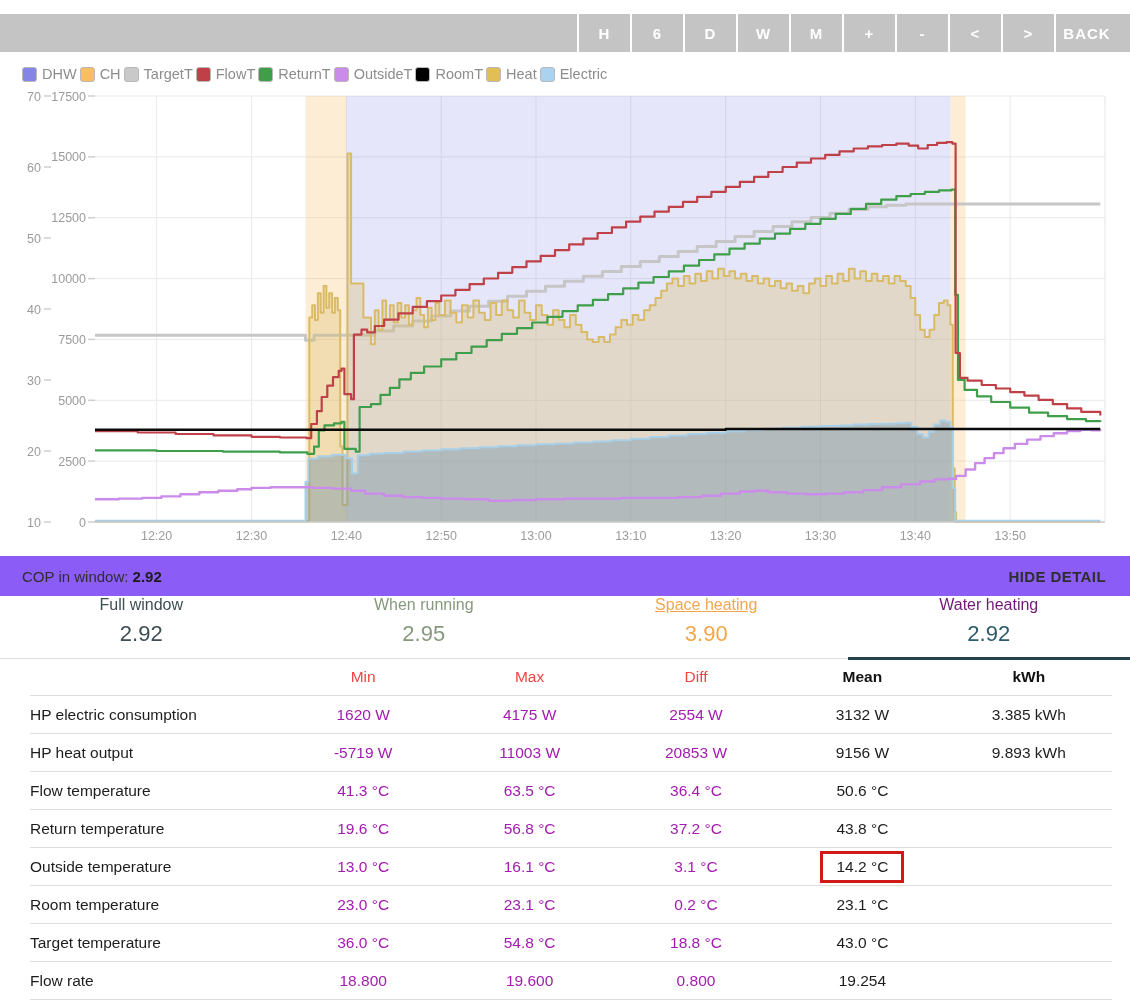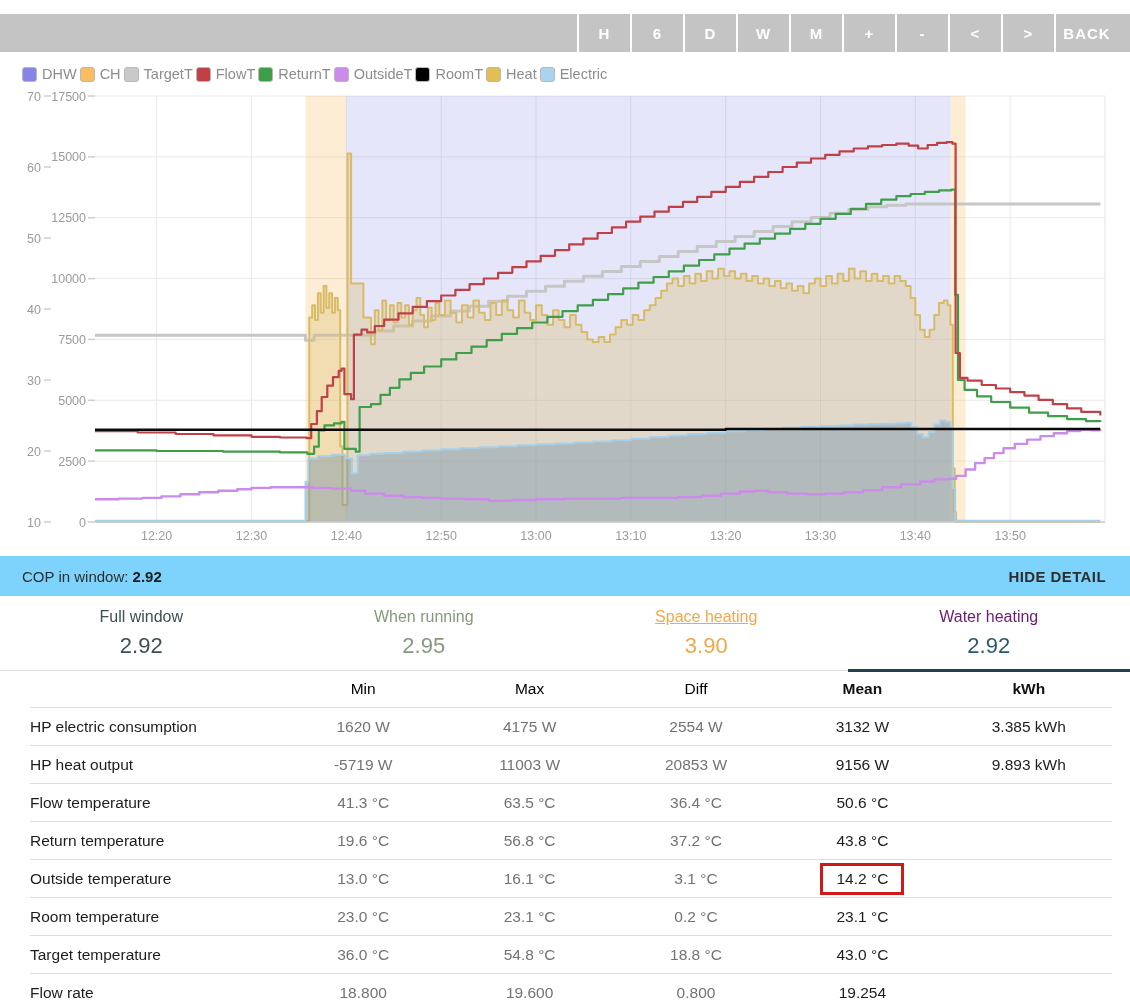--- a/index.html
+++ b/index.html
@@ -15,39 +15,39 @@
     font-family:"Liberation Sans","DejaVu Sans",sans-serif;display:flex;align-items:center;justify-content:center;}
   .tb-btn.wide{width:64px;}
   
   .legend{display:flex;align-items:center;padding:12px 0 4px 22px;height:20px;}
   .legend-item{display:flex;align-items:center;margin-right:3px;}
   .swatch{width:15px;height:15px;border-radius:3px;border:1px solid #b8b8b8;margin-right:5px;box-sizing:border-box;}
   .legend-label{font-size:14.5px;color:#8d8d8d;}
   
   #chart{line-height:0;}
   
-  .cop-bar{height:40px;background:#7dd3fc;display:flex;align-items:center;justify-content:space-between;
+  .cop-bar{height:40px;background:#8b5cf6;display:flex;align-items:center;justify-content:space-between;
     padding:0 18px 0 22px;margin-top:8px;font-size:15px;color:#2e2e2e;}
   .cop-left b{font-weight:bold;color:#1d1d1d;}
   .cop-action{font-weight:bold;letter-spacing:0.4px;color:#2e2e2e;cursor:pointer;background:none;border:none;font-size:15px;font-family:inherit;}
   
-  .stats{display:flex;padding-top:12px;border-bottom:1px solid #dedede;}
+  .stats{display:flex;border-bottom:1px solid #dedede;}
   .stat{flex:1;text-align:center;padding-bottom:10px;}
   .stat-label{font-size:16px;}
   .stat-value{font-size:22px;margin-top:7px;}
   .stat.selected{border-bottom:3px solid #24414c;margin-bottom:-2px;}
   
   .detail-table{padding:0 18px 0 30px;}
   .trow{display:grid;grid-template-columns:250px repeat(5,1fr);align-items:center;
     height:37px;border-bottom:1px solid #dedede;font-size:15.5px;}
   .trow.thead{height:36px;border-bottom:1px solid #dedede;}
   .trow .c{text-align:center;}
-  .h-muted{color:#000000;}
+  .h-muted{color:#ef4444;}
   .h-strong{color:#111111;font-weight:bold;}
-  .v-dim{color:#737373;}
+  .v-dim{color:#a21caf;}
   .v-dark{color:#1d1d1d;}
   .row-label{color:#1d1d1d;}
   .red-box{display:inline-block;border:3px solid #d01a1a;padding:4px 13px;margin:-4px -13px;}
 </style>
 </head>
 <body>
 
 <div class="toolbar" id="toolbar">
     <button class="tb-btn">H</button>
     <button class="tb-btn">6</button>

